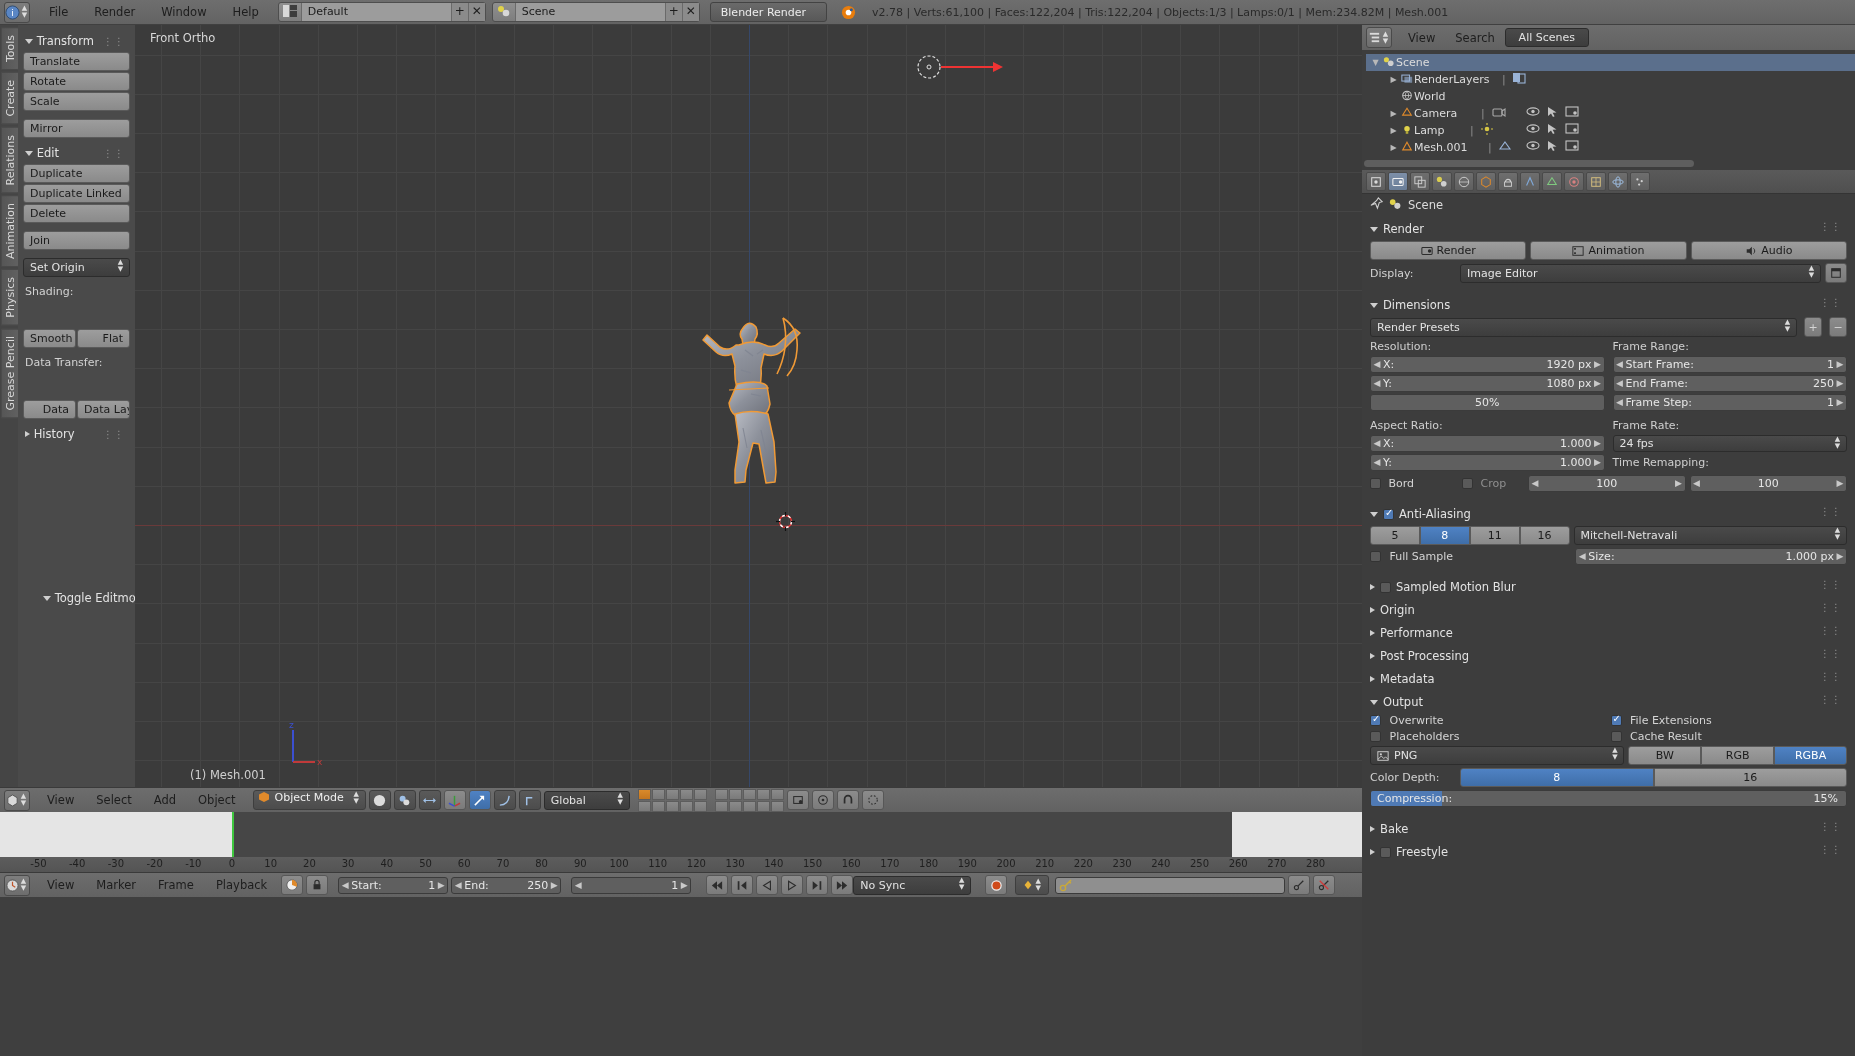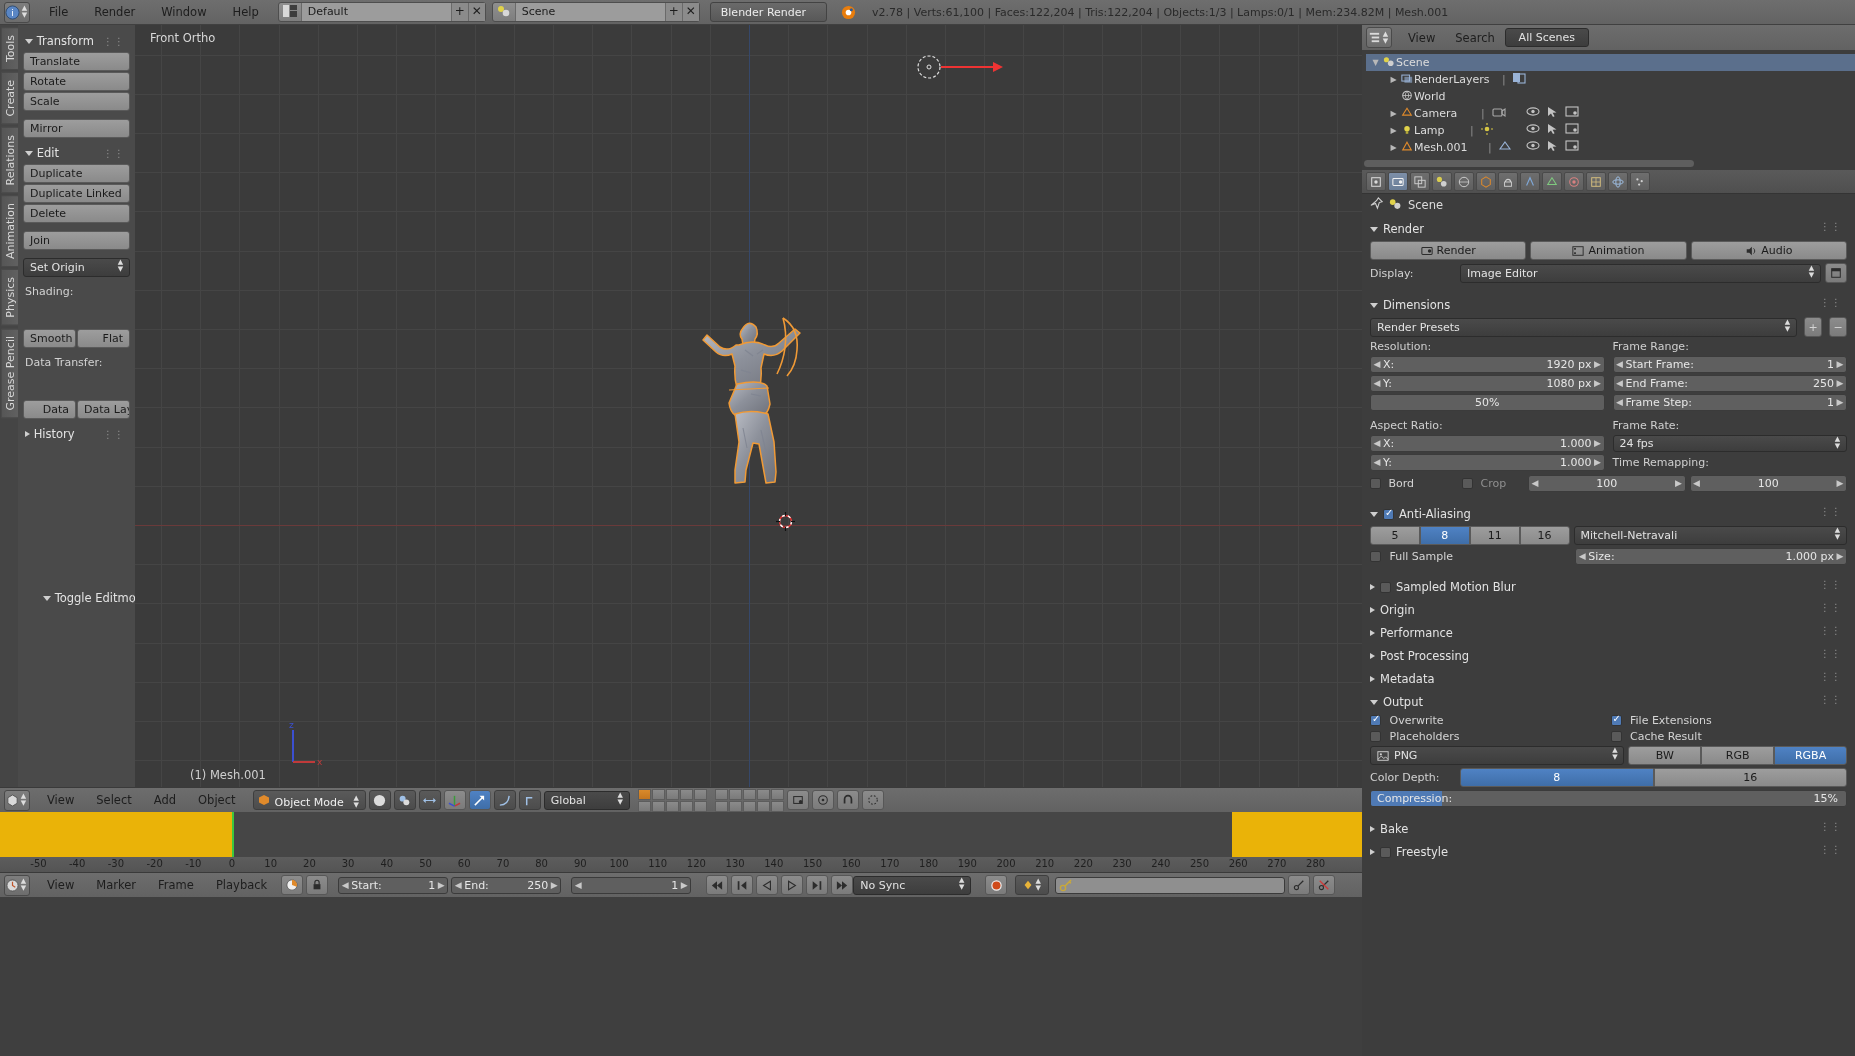--- a/index.html
+++ b/index.html
@@ -76,35 +76,35 @@
   .cursor3d{ position:absolute; left:641px; top:487px; width:19px; height:19px; }
   .lamp{ position:absolute; left:780px; top:28px; width:28px; height:28px; }
   .axisgizmo{ position:absolute; left:150px; bottom:22px; width:40px; height:45px; }
   .model{ position:absolute; left:560px; top:285px; width:130px; height:185px; }
 
   
   .vheader{ position:absolute; left:0; top:787px; width:1362px; height:25px;
             background:linear-gradient(#6d6d6d,#626262); border-top:1px solid #3a3a3a;
             display:flex; align-items:center; padding:0 4px; }
   .vh-menu{ color:#1d1d1d; font-size:11.5px; padding:0 11px; }
-  .modesel{ display:flex; align-items:flex-end; background:linear-gradient(#5a5a5a,#4c4c4c);
+  .modesel{ display:flex; align-items:flex-start; background:linear-gradient(#5a5a5a,#4c4c4c);
             border:1px solid #3e3e3e; border-radius:3px; height:20px; color:#efefef;
             padding:0 4px; margin-left:6px; }
   .ibtn{ width:22px;height:20px; background:linear-gradient(#8c8c8c,#7b7b7b);
          border:1px solid #575757; border-radius:3px; margin-left:3px;
          display:flex;align-items:center;justify-content:center; }
   .ibtn.sel{ background:linear-gradient(#4f82c4,#3f6ea8); }
   .ibtn.dk{ background:linear-gradient(#5a5a5a,#4c4c4c); border-color:#3e3e3e; }
   .layers{ display:grid; grid-template-columns:repeat(5,13px); grid-template-rows:11px 11px;
            gap:1px; margin-left:8px; }
   .lay{ background:linear-gradient(#8b8b8b,#7a7a7a); border:1px solid #5d5d5d; }
   .lay.on{ background:linear-gradient(#d98a2b,#c4761f); }
 
   
-  .tl{ position:absolute; left:0; top:812px; width:1362px; height:60px; background:#eab308; }
+  .tl{ position:absolute; left:0; top:812px; width:1362px; height:60px; background:#e5e5e5; }
   .tl-range{ position:absolute; left:232px; top:0; width:1000px; height:45px; background:#464646; }
   .tl-play{ position:absolute; left:232px; top:0; width:2px; height:45px; background:#3ec73e; }
   .tl-ruler{ position:absolute; left:0; top:45px; width:1362px; height:15px;
              background:linear-gradient(#5d5d5d,#545454); }
   .tick{ position:absolute; top:1px; color:#1f1f1f; font-size:10px; transform:translateX(-50%); }
   .tlbar{ position:absolute; left:0; top:872px; width:1362px; height:25px;
           background:linear-gradient(#6d6d6d,#626262); border-top:1px solid #3a3a3a;
           display:flex; align-items:center; padding:0 4px; }
 
   

